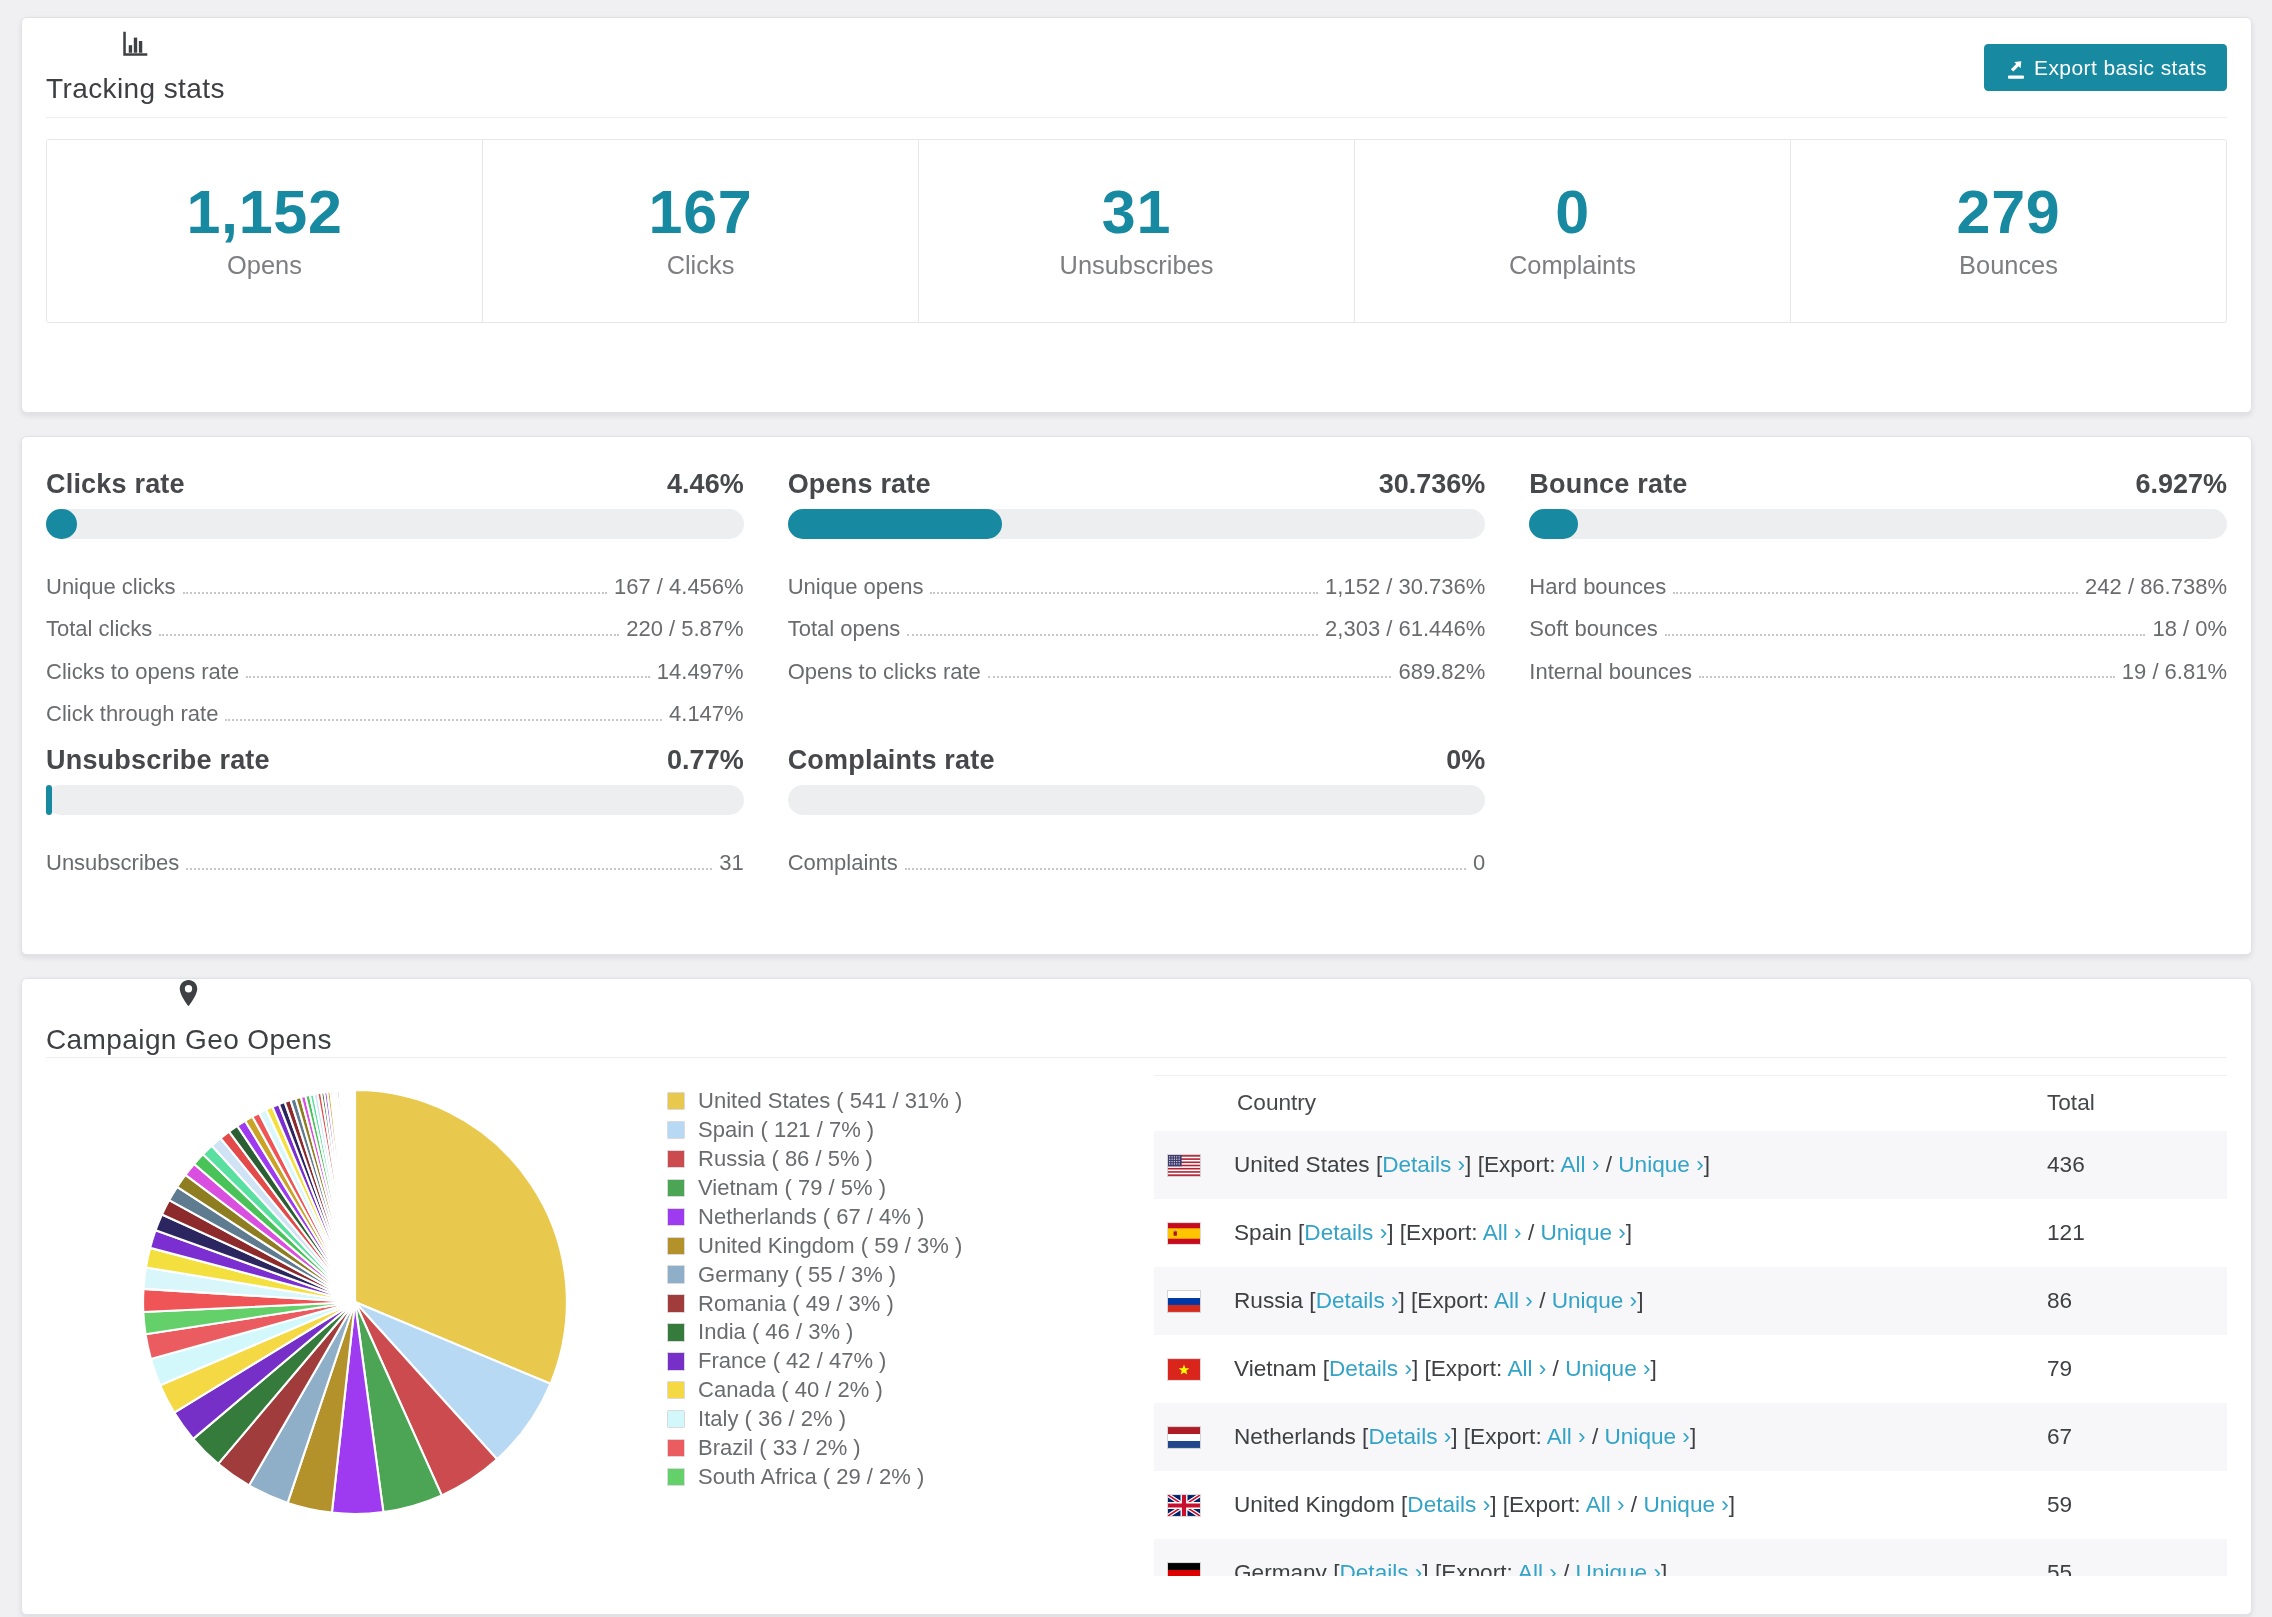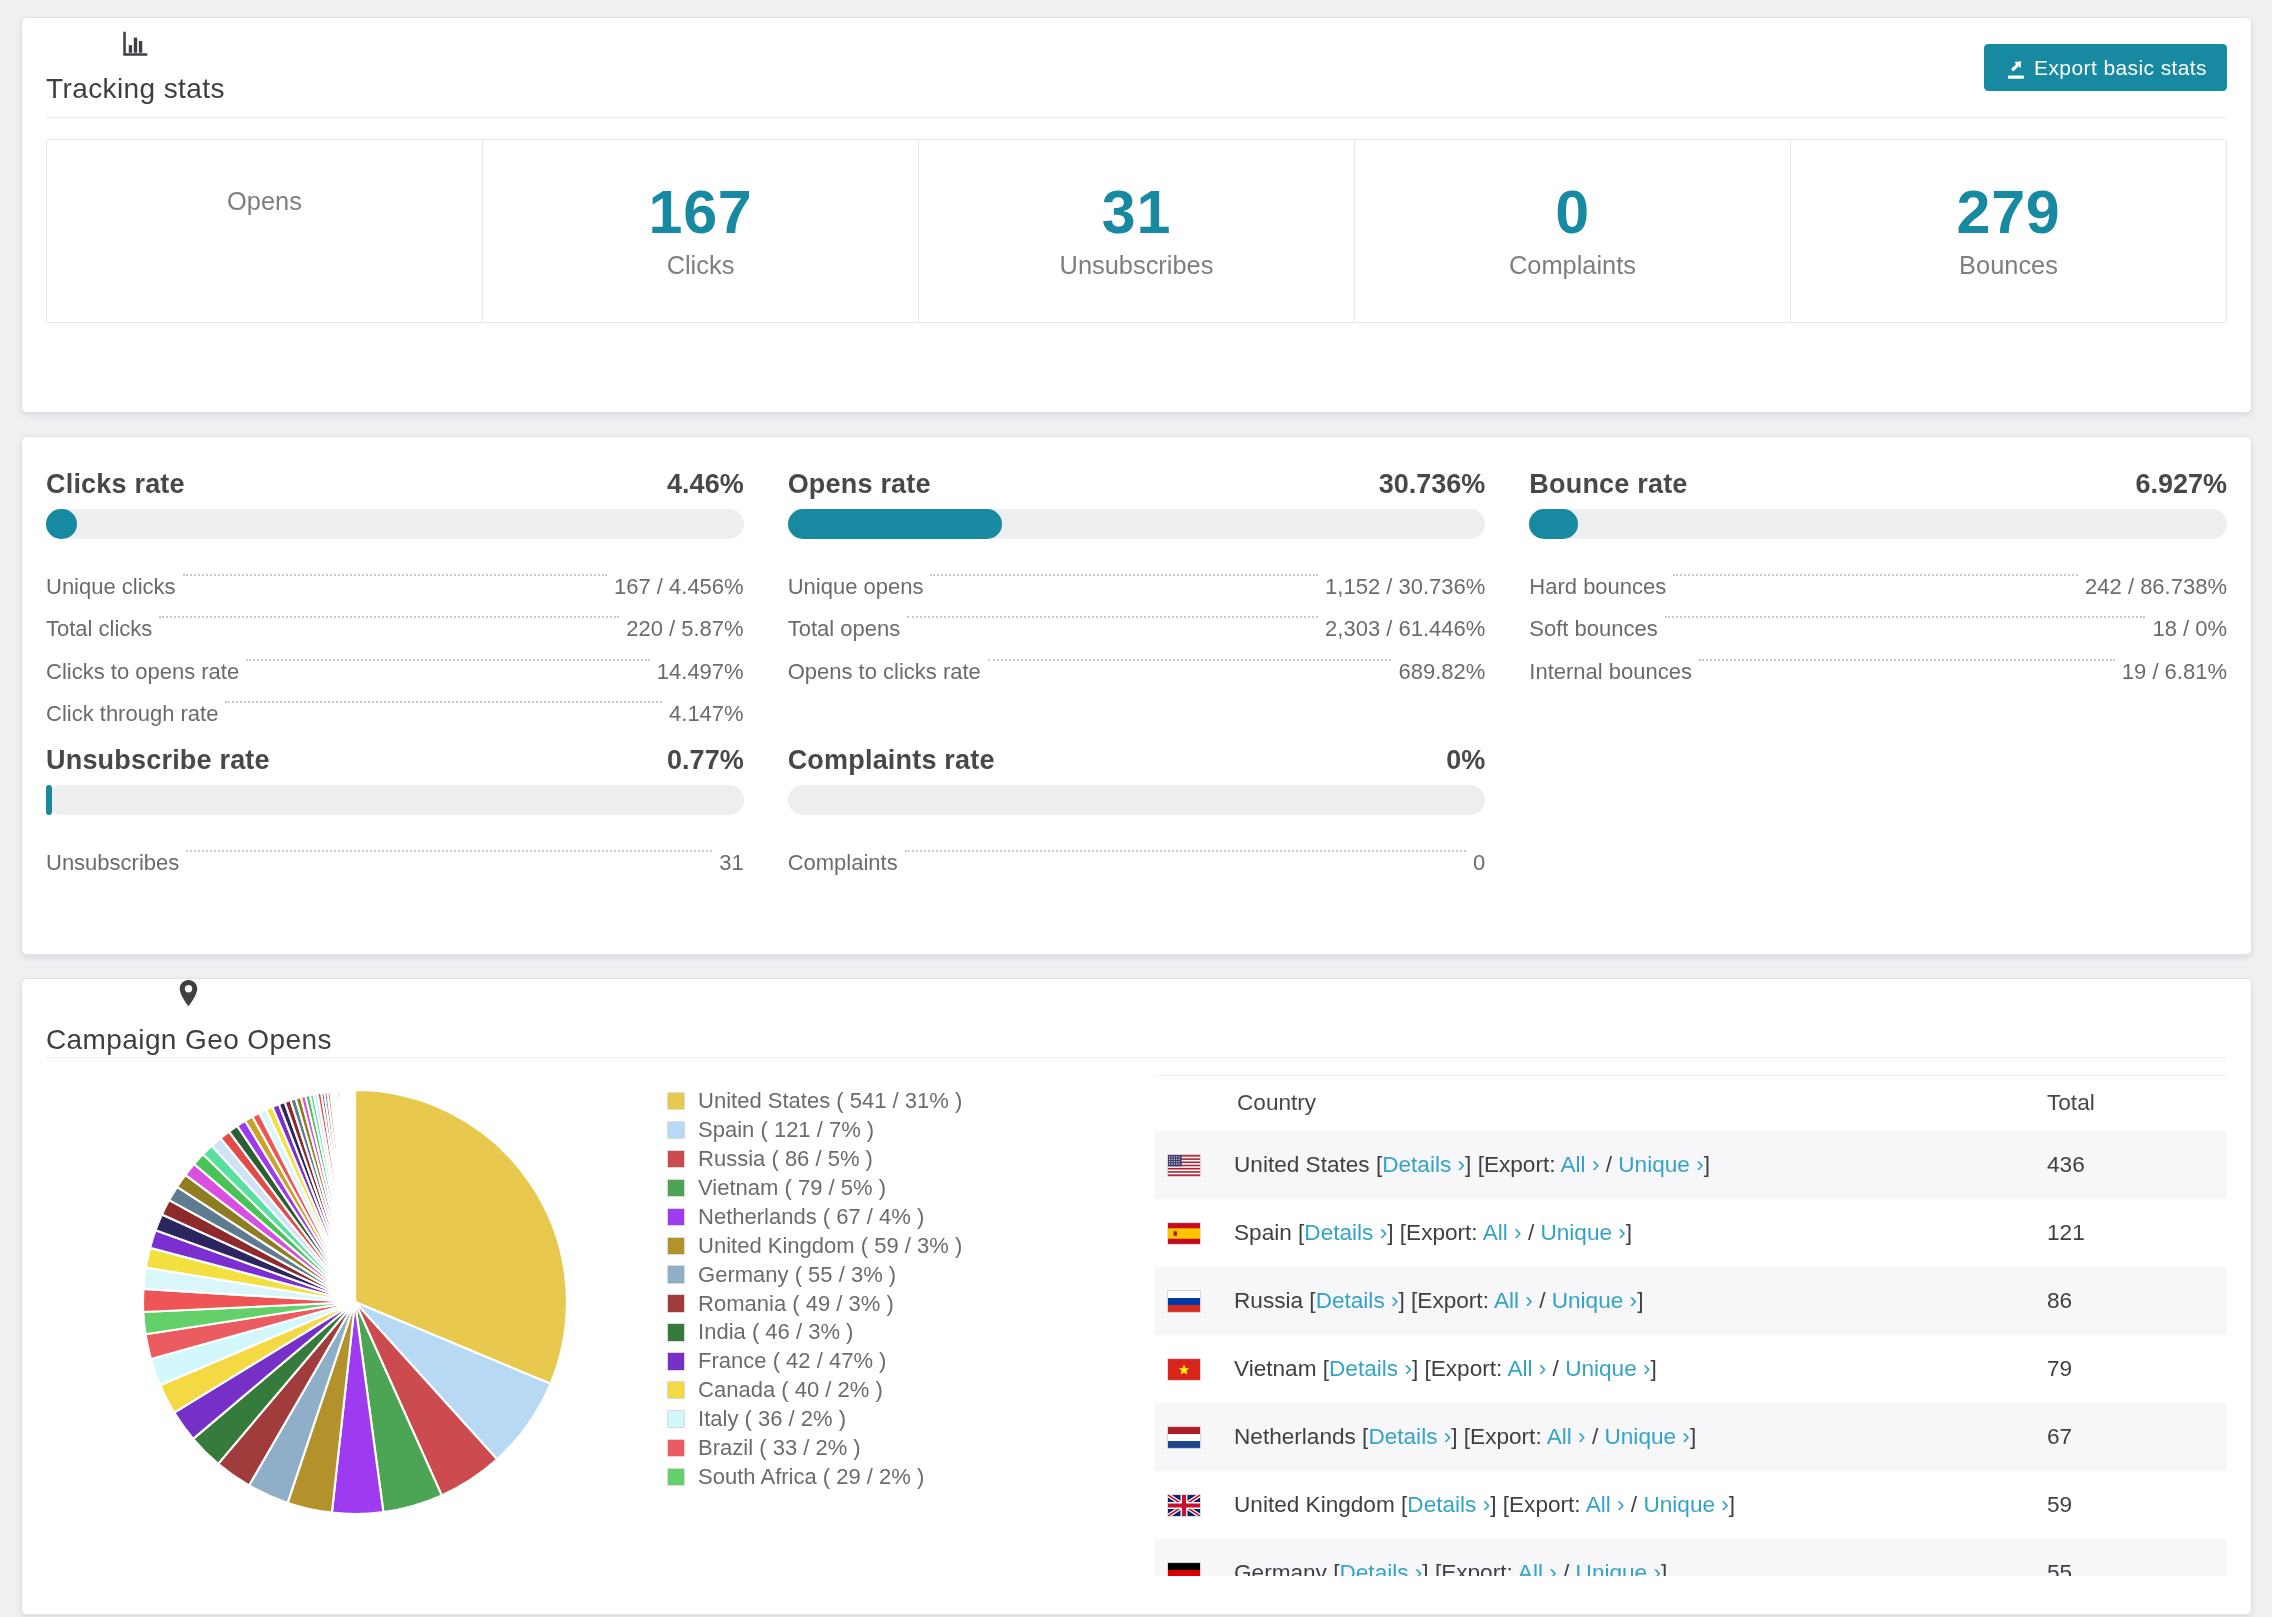--- a/index.html
+++ b/index.html
@@ -50,21 +50,21 @@
 
   
   .card-rates{margin-top:22.6px;height:519px;padding:32px 24px 0;}
   .rates-grid{display:grid;grid-template-columns:repeat(3,1fr);column-gap:44px;row-gap:18.4px;}
   .rate-head{display:flex;justify-content:space-between;align-items:baseline;}
   .rate-title{font-size:27px;font-weight:700;color:var(--text-dark);letter-spacing:0.2px;}
   .rate-value{font-size:27px;font-weight:700;color:var(--text-dark);}
   .rate-bar{margin-top:9.2px;height:30px;background:#edeef0;border-radius:15.5px;position:relative;}
   .rate-fill{position:absolute;left:0;top:0;bottom:0;background:var(--accent);border-radius:15.5px;min-width:5.6px;}
   .rate-rows{margin-top:35px;}
-  .rate-row{display:flex;align-items:flex-start;margin-top:17px;font-size:22px;color:var(--text-mid);line-height:25.4px;}
+  .rate-row{display:flex;align-items:flex-end;margin-top:17px;font-size:22px;color:var(--text-mid);line-height:25.4px;}
   .rate-row:first-child{margin-top:0;}
   .rate-row .leader{flex:1;border-bottom:2.1px dotted #c6c6cb;margin:0 7px 5.6px;}
   .rate-row .v{white-space:nowrap;}
 
   
   .card-geo{margin-top:23px;height:637px;padding:0 24px;}
   .card-geo .card-head{height:78px;}
   .geo-body{display:flex;margin-top:17px;}
   .pie-wrap{width:621px;flex:0 0 auto;}
   .pie-wrap svg{display:block;margin:8.5px 0 0 90px;}
@@ -109,20 +109,21 @@
             </g>
             <rect x="4" y="19.5" width="16" height="3.2" rx="1" fill="#fff"></rect>
           </svg>
         </span>
         <span>Export basic stats</span>
       </button>
     </div>
     <div class="divider"></div>
     <div class="stat-row" id="statRow">
         <div class="stat-cell">
+          <div class="stat-value">1,152</div>
           <div class="stat-label">Opens</div>
         </div>
         <div class="stat-cell">
           <div class="stat-value">167</div>
           <div class="stat-label">Clicks</div>
         </div>
         <div class="stat-cell">
           <div class="stat-value">31</div>
           <div class="stat-label">Unsubscribes</div>
         </div>

